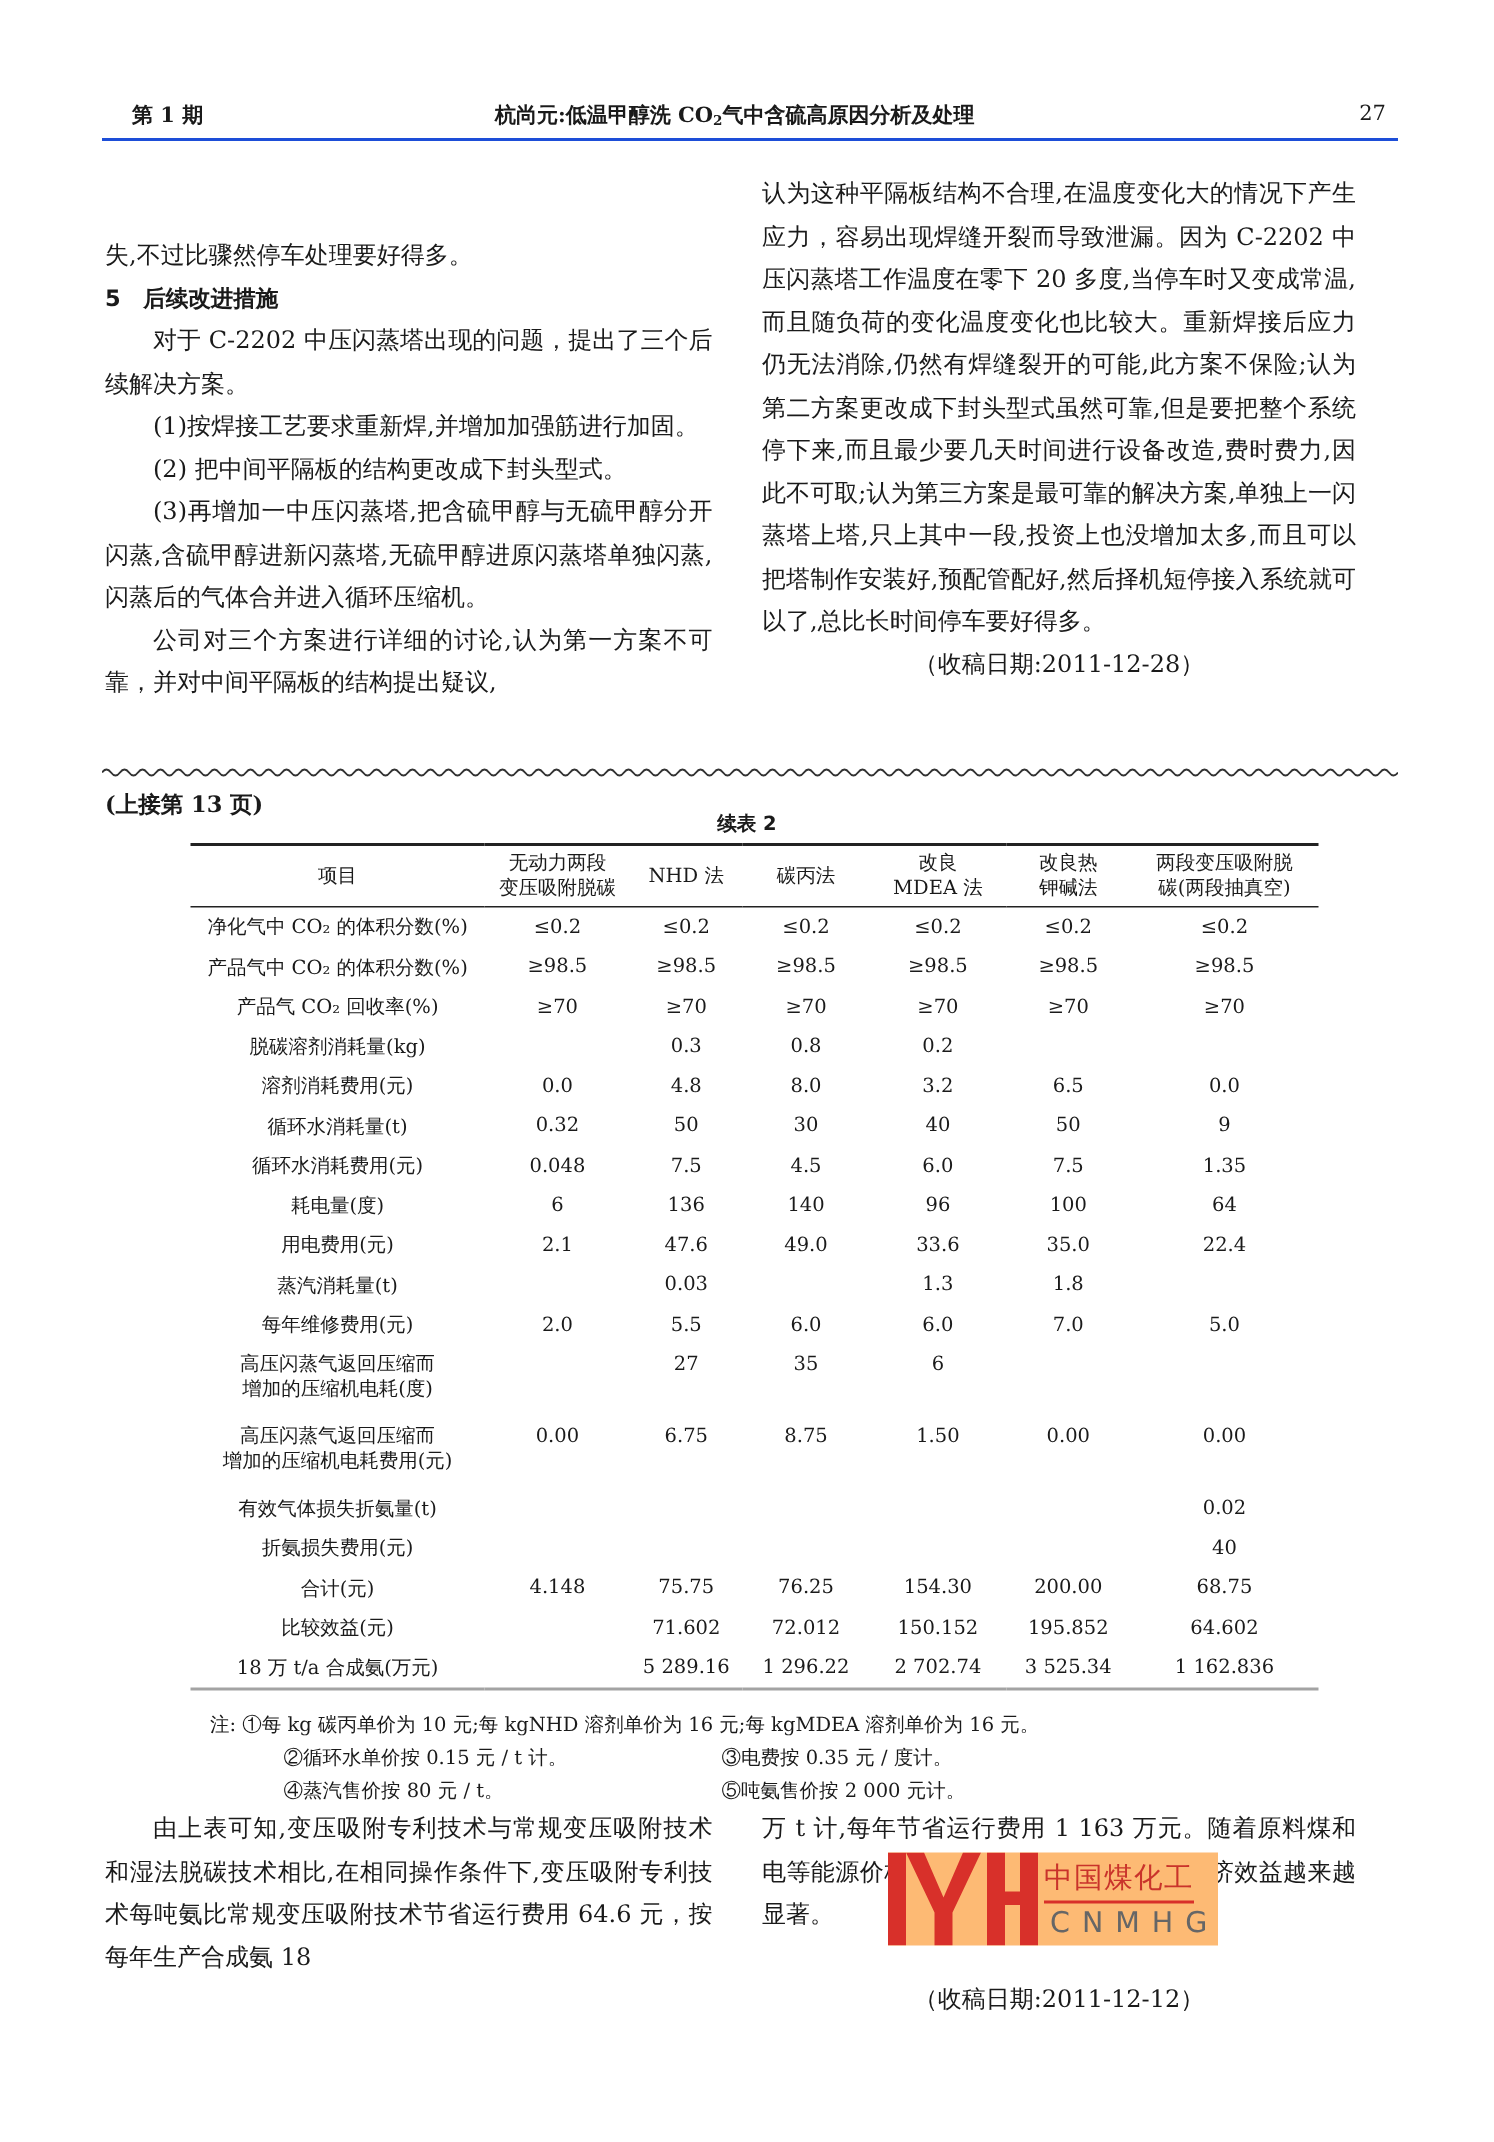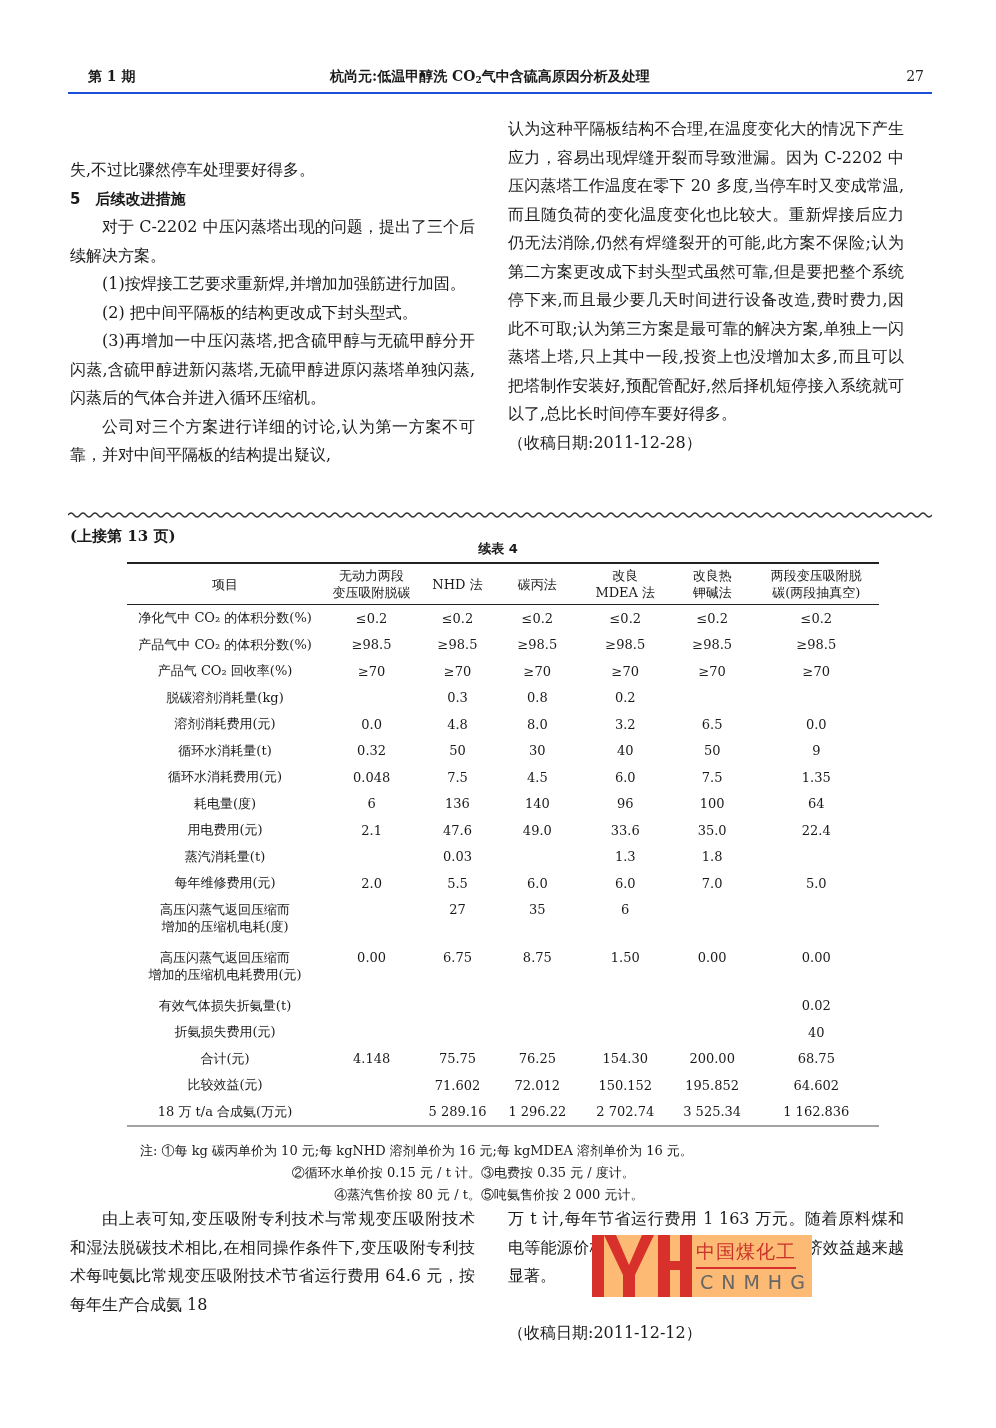--- a/index.html
+++ b/index.html
@@ -11,41 +11,41 @@
   .header .title { position: absolute; left: 262px; top: 6px; font-weight: bold; font-size: 14px; }
   .header .pageno { position: absolute; right: 8px; top: 6px; font-size: 14px; }
   sub { font-size: 9px; vertical-align: -2px; }
 
   .col { position: absolute; font-size: 16px; line-height: 28.5px; text-align: justify; }
   .col-left { left: 70px; top: 115px; width: 405px; margin-top: 41px; }
   .col-right { left: 508px; top: 115px; width: 396px; }
   .col p { margin: 0; }
   .indent { text-indent: 2em; }
   .section-head { font-family: "DejaVu Sans", "Liberation Sans", sans-serif; font-weight: bold; font-size: 15px; }
-  .received { text-align: left; }
+  .received { text-align: center; }
 
   .wavy { position: absolute; left: 68px; top: 510px; width: 864px; height: 10px; overflow: hidden; }
   .continued { position: absolute; left: 70px; top: 527px; font-size: 15px; font-weight: bold; }
   .table-title { position: absolute; left: 0; width: 996px; top: 540px; text-align: center;
                  font-family: "DejaVu Sans", "Liberation Sans", sans-serif; font-weight: bold; font-size: 13px; }
 
   table.data { position: absolute; left: 127px; top: 562px; width: 752px; border-collapse: collapse;
                font-size: 13px; }
   table.data thead tr { border-top: 2px solid #222; border-bottom: 1.5px solid #222; }
   table.data tbody tr:last-child { border-bottom: 2px solid #a3a3a3; }
   table.data th { font-weight: normal; line-height: 17px; padding: 3px 2px; text-align: center; }
   table.data td { text-align: center; padding: 0 2px; height: 26.5px; white-space: nowrap; }
   table.data td.item { text-align: center; }
   table.data td.two { height: 44px; line-height: 17px; vertical-align: top; padding-top: 4px; white-space: normal; }
   .c0 { width: 190px; } .c1 { width: 92px; } .c2 { width: 70px; } .c3 { width: 80px; }
   .c4 { width: 86px; } .c5 { width: 78px; } .c6 { width: 120px; }
 
   .notes { position: absolute; left: 140px; top: 1140px; font-size: 13px; line-height: 22px; }
   .notes .row { display: flex; }
-  .notes .a { width: 292px; padding-left: 49px; text-align: right; }
+  .notes .a { width: 292px; padding-left: 49px; }
 
   .col-left2 { left: 70px; top: 1205px; width: 405px; }
   .col-right2 { left: 508px; top: 1205px; width: 396px; }
 
   .logo { position: absolute; left: 592px; top: 1235px; width: 220px; height: 62px; background: #fdba74; }
   .logo .mark { position: absolute; left: 0; top: 0; width: 100px; height: 62px; }
   .logo .cn { position: absolute; left: 104px; top: 4px; font-family: "DejaVu Sans", "Liberation Sans", sans-serif;
               font-size: 19px; color: #c9332b; letter-spacing: 1px; }
   .logo .line { position: absolute; left: 104px; top: 32px; width: 100px; height: 2px; background: #d8302a; }
   .logo .en { position: absolute; left: 108px; top: 36px; font-family: "DejaVu Sans", "Liberation Sans", sans-serif;
@@ -73,21 +73,21 @@
 <div class="col col-right">
   <p>认为这种平隔板结构不合理,在温度变化大的情况下产生应力，容易出现焊缝开裂而导致泄漏。因为 C-2202 中压闪蒸塔工作温度在零下 20 多度,当停车时又变成常温,而且随负荷的变化温度变化也比较大。重新焊接后应力仍无法消除,仍然有焊缝裂开的可能,此方案不保险;认为第二方案更改成下封头型式虽然可靠,但是要把整个系统停下来,而且最少要几天时间进行设备改造,费时费力,因此不可取;认为第三方案是最可靠的解决方案,单独上一闪蒸塔上塔,只上其中一段,投资上也没增加太多,而且可以把塔制作安装好,预配管配好,然后择机短停接入系统就可以了,总比长时间停车要好得多。</p>
   <p class="received">（收稿日期:2011-12-28）</p>
 </div>
 
 <svg class="wavy" viewBox="0 0 864 10" preserveAspectRatio="none">
   <path id="wave" d="M0 5 Q3 1 6 5 T12 5 Q15 1 18 5 T24 5 Q27 1 30 5 T36 5 Q39 1 42 5 T48 5 Q51 1 54 5 T60 5 Q63 1 66 5 T72 5 Q75 1 78 5 T84 5 Q87 1 90 5 T96 5 Q99 1 102 5 T108 5 Q111 1 114 5 T120 5 Q123 1 126 5 T132 5 Q135 1 138 5 T144 5 Q147 1 150 5 T156 5 Q159 1 162 5 T168 5 Q171 1 174 5 T180 5 Q183 1 186 5 T192 5 Q195 1 198 5 T204 5 Q207 1 210 5 T216 5 Q219 1 222 5 T228 5 Q231 1 234 5 T240 5 Q243 1 246 5 T252 5 Q255 1 258 5 T264 5 Q267 1 270 5 T276 5 Q279 1 282 5 T288 5 Q291 1 294 5 T300 5 Q303 1 306 5 T312 5 Q315 1 318 5 T324 5 Q327 1 330 5 T336 5 Q339 1 342 5 T348 5 Q351 1 354 5 T360 5 Q363 1 366 5 T372 5 Q375 1 378 5 T384 5 Q387 1 390 5 T396 5 Q399 1 402 5 T408 5 Q411 1 414 5 T420 5 Q423 1 426 5 T432 5 Q435 1 438 5 T444 5 Q447 1 450 5 T456 5 Q459 1 462 5 T468 5 Q471 1 474 5 T480 5 Q483 1 486 5 T492 5 Q495 1 498 5 T504 5 Q507 1 510 5 T516 5 Q519 1 522 5 T528 5 Q531 1 534 5 T540 5 Q543 1 546 5 T552 5 Q555 1 558 5 T564 5 Q567 1 570 5 T576 5 Q579 1 582 5 T588 5 Q591 1 594 5 T600 5 Q603 1 606 5 T612 5 Q615 1 618 5 T624 5 Q627 1 630 5 T636 5 Q639 1 642 5 T648 5 Q651 1 654 5 T660 5 Q663 1 666 5 T672 5 Q675 1 678 5 T684 5 Q687 1 690 5 T696 5 Q699 1 702 5 T708 5 Q711 1 714 5 T720 5 Q723 1 726 5 T732 5 Q735 1 738 5 T744 5 Q747 1 750 5 T756 5 Q759 1 762 5 T768 5 Q771 1 774 5 T780 5 Q783 1 786 5 T792 5 Q795 1 798 5 T804 5 Q807 1 810 5 T816 5 Q819 1 822 5 T828 5 Q831 1 834 5 T840 5 Q843 1 846 5 T852 5 Q855 1 858 5 T864 5" fill="none" stroke="#333" stroke-width="1.3"></path>
 </svg>
 
 <div class="continued">(上接第 13 页)</div>
-<div class="table-title">续表 4</div>
+<div class="table-title">续表 2</div>
 
 <table class="data">
   <thead>
     <tr>
       <th class="c0">项目</th>
       <th class="c1">无动力两段<br>变压吸附脱碳</th>
       <th class="c2">NHD 法</th>
       <th class="c3">碳丙法</th>
       <th class="c4">改良<br>MDEA 法</th>
       <th class="c5">改良热<br>钾碱法</th>

